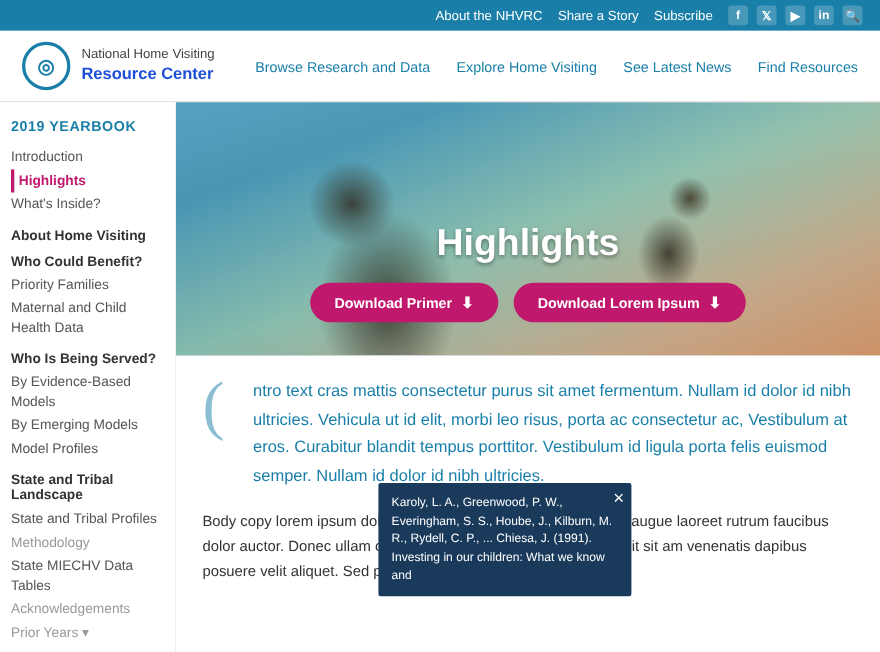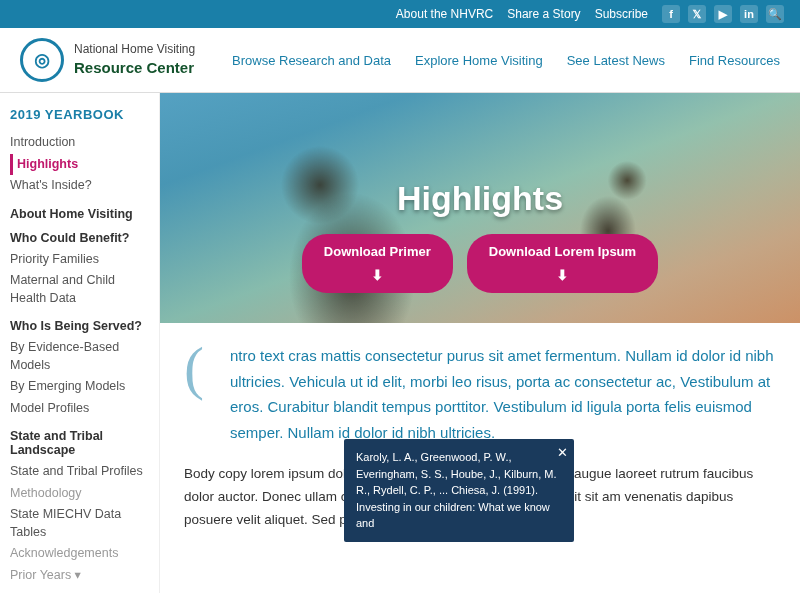--- a/index.html
+++ b/index.html
@@ -30,21 +30,21 @@
       background: white;
     }
     .logo-area { display: flex; align-items: center; gap: 10px; }
     .logo-circle {
       width: 44px; height: 44px; border-radius: 50%;
       border: 3px solid #1a7fa8;
       display: flex; align-items: center; justify-content: center;
       color: #1a7fa8; font-size: 18px; font-weight: bold;
     }
     .logo-text { line-height: 1.3; font-size: 12px; color: #444; }
-    .logo-text strong { font-size: 15px; color: #14532d; display: block; }
+    .logo-text strong { font-size: 15px; color: #1d4ed8; display: block; }
     .main-nav { display: flex; gap: 24px; }
     .main-nav a { color: #1a7fa8; text-decoration: none; font-size: 13px; font-weight: 500; }
 
     
     .layout { display: flex; }
 
     
     .sidebar {
       width: 160px;
       min-width: 160px;
@@ -130,21 +130,20 @@
       color: white;
       border: none;
       padding: 10px 22px;
       border-radius: 25px;
       font-size: 13px;
       font-weight: bold;
       cursor: pointer;
       display: flex;
       align-items: center;
       gap: 8px;
-      flex-direction: column;
     }
     .btn-arrow { font-size: 14px; }
 
     
     .body-content { padding: 20px 24px; }
     .intro-text {
       color: #1a7fa8;
       font-size: 15px;
       line-height: 1.7;
       margin-bottom: 18px;

